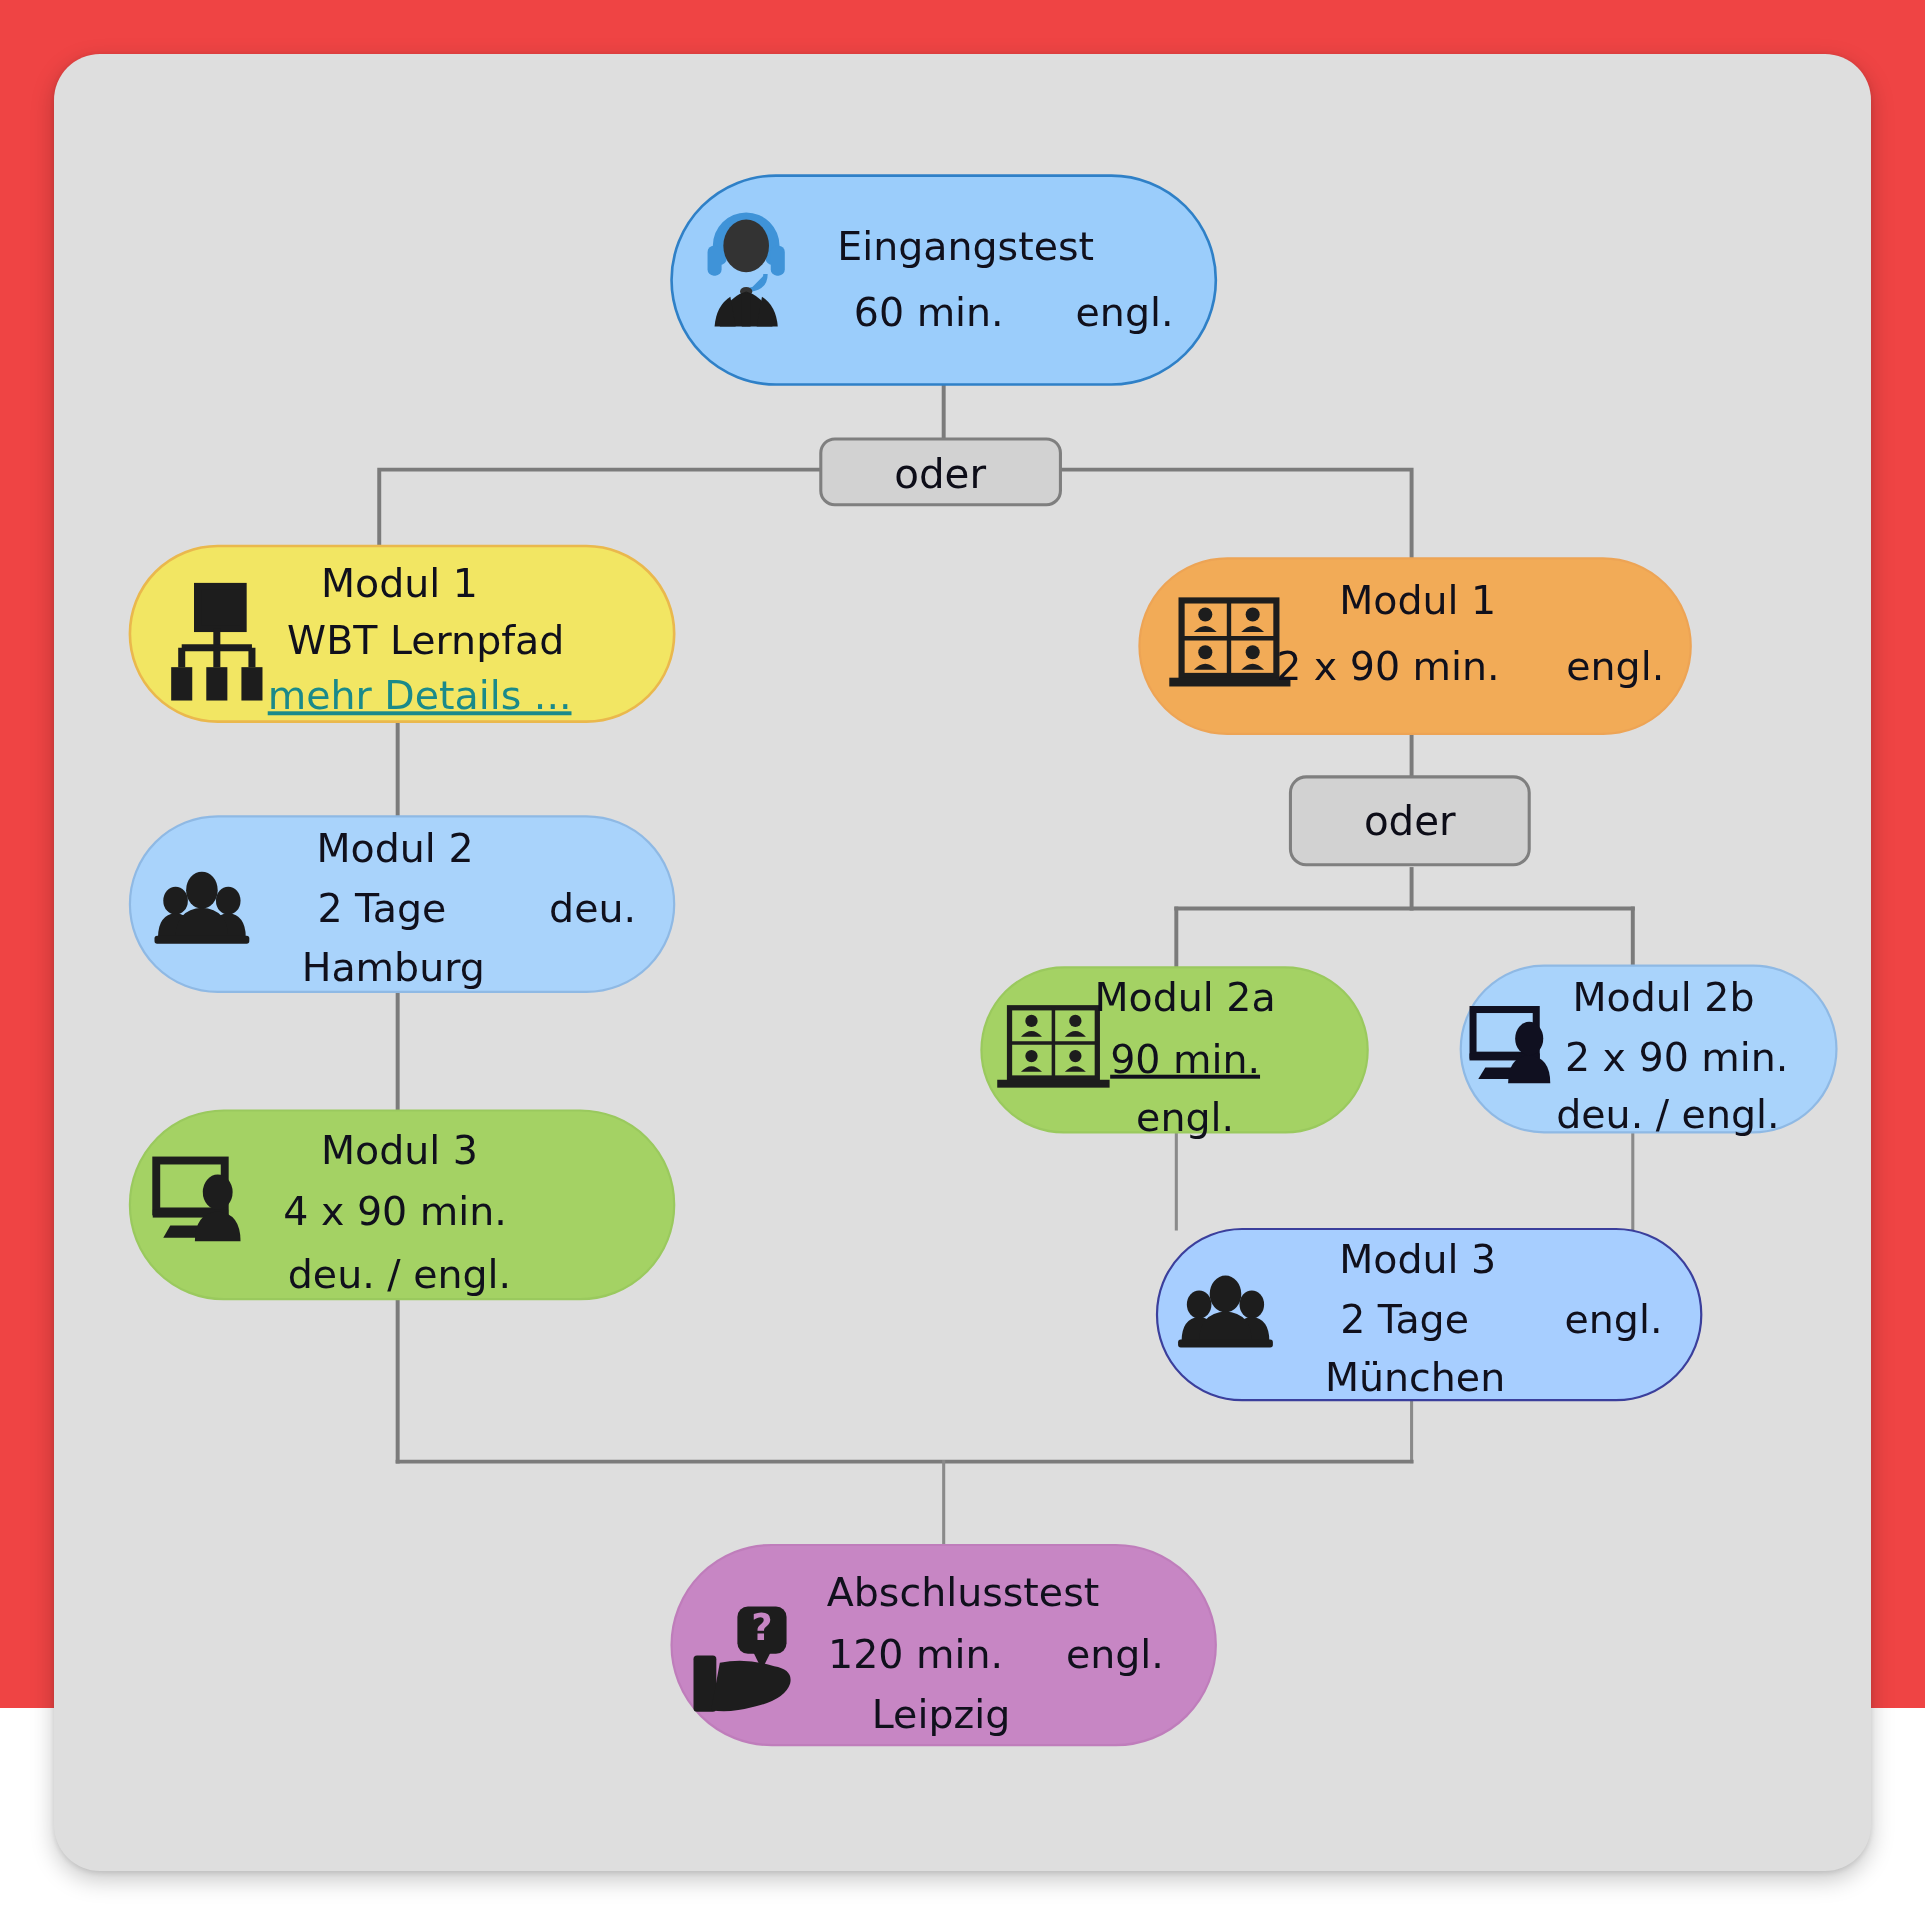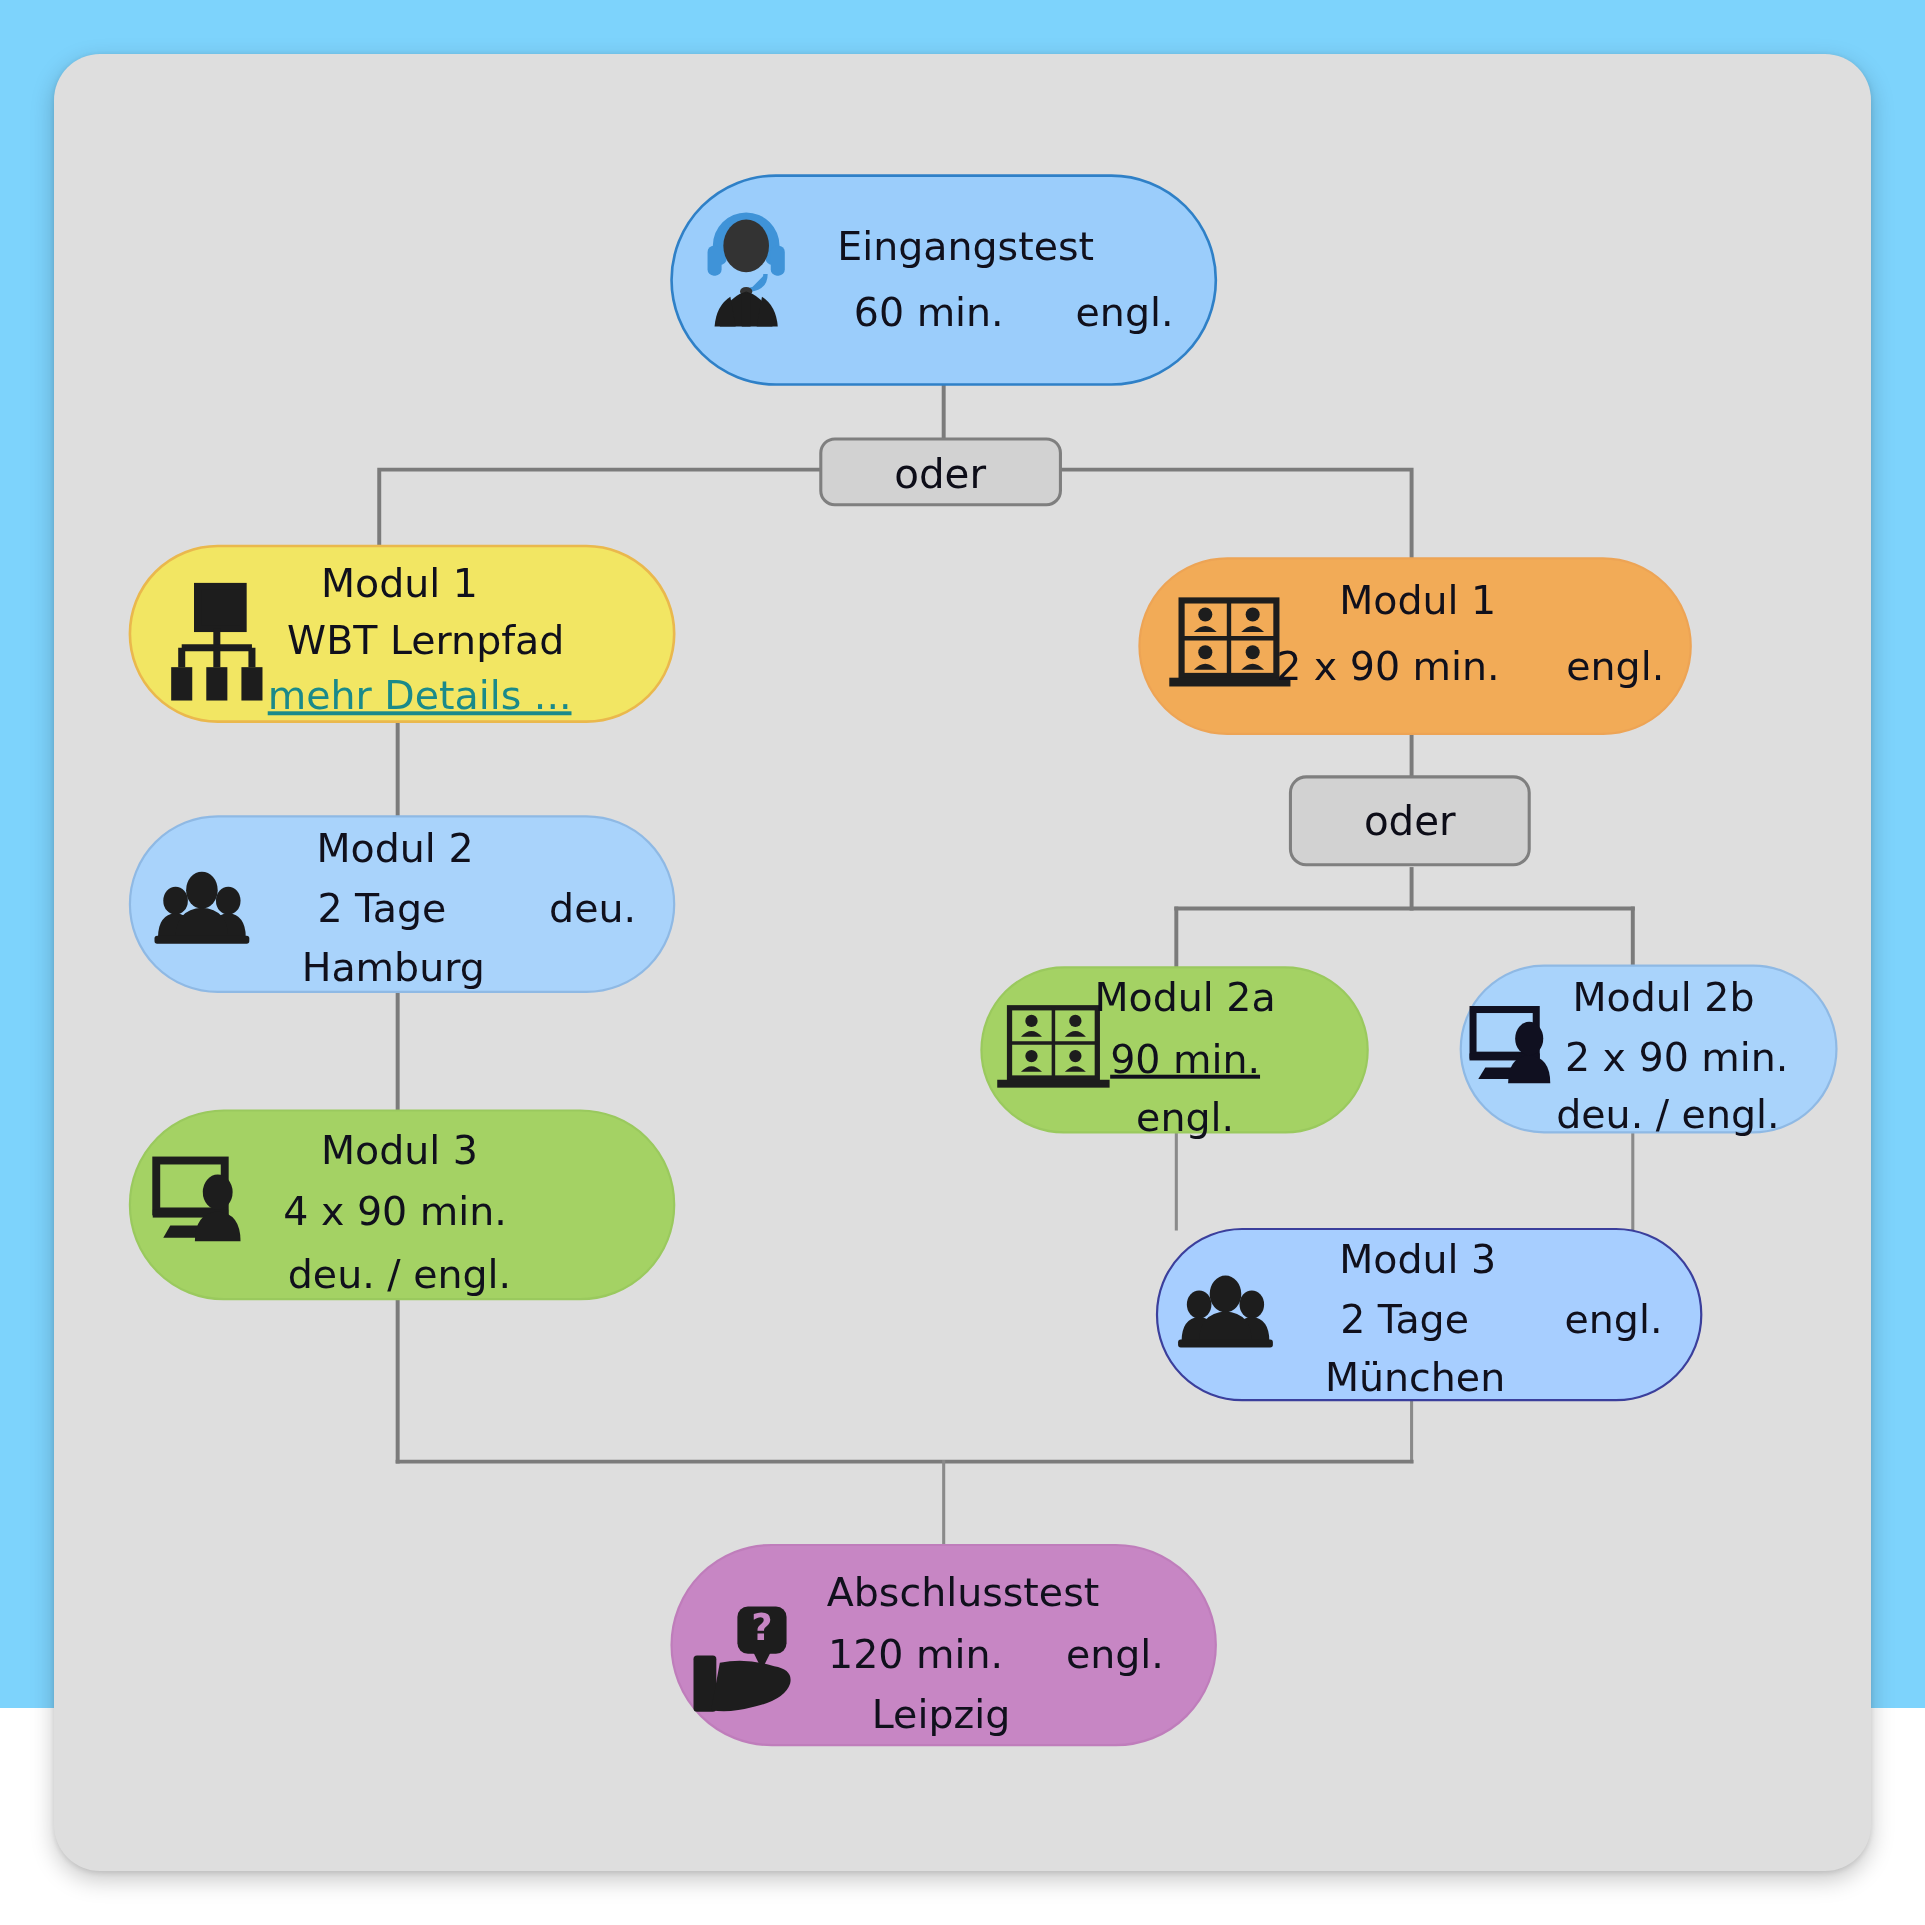--- a/index.html
+++ b/index.html
@@ -10,21 +10,21 @@
   body {
     width: 1926px;
     height: 1926px;
     font-family: "DejaVu Sans", "Liberation Sans", sans-serif;
     overflow: hidden;
   }
   #stage {
     position: relative;
     width: 1926px;
     height: 1708px;
-    background: #7dd3fc;
+    background: #ef4444;
   }
   #card {
     position: absolute;
     left: 54px;
     top: 54px;
     width: 1817px;
     height: 1817px;
     background: #dedede;
     border-radius: 46px;
     box-shadow: 0 8.8px 23px rgba(0,0,0,0.22), 0 1.8px 5.3px rgba(0,0,0,0.10);

